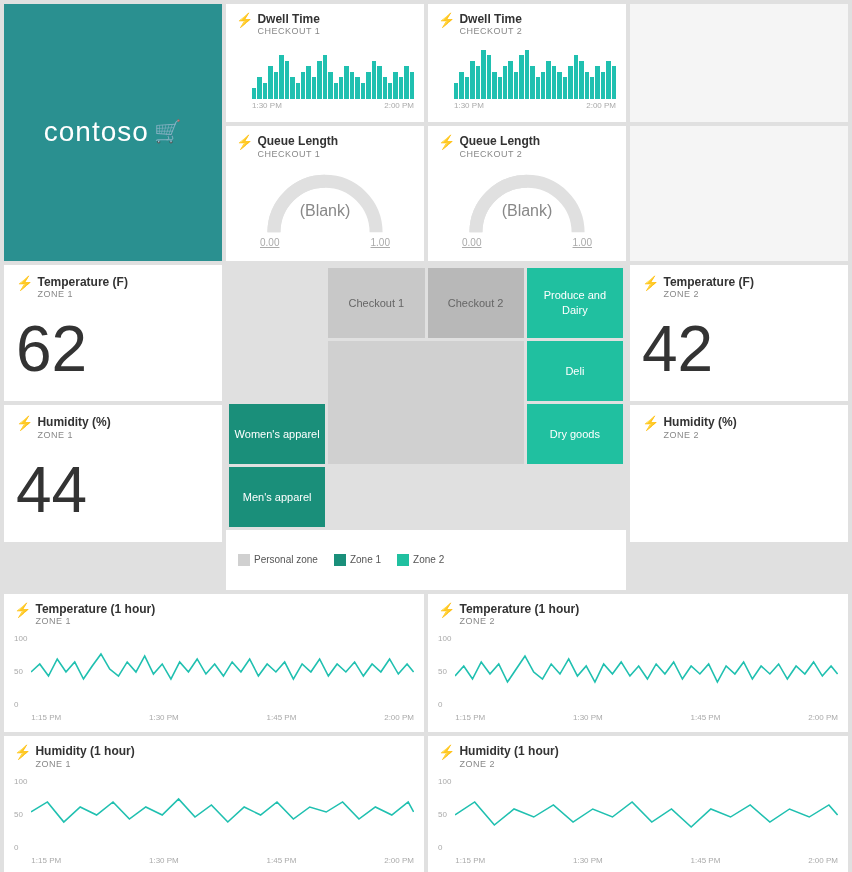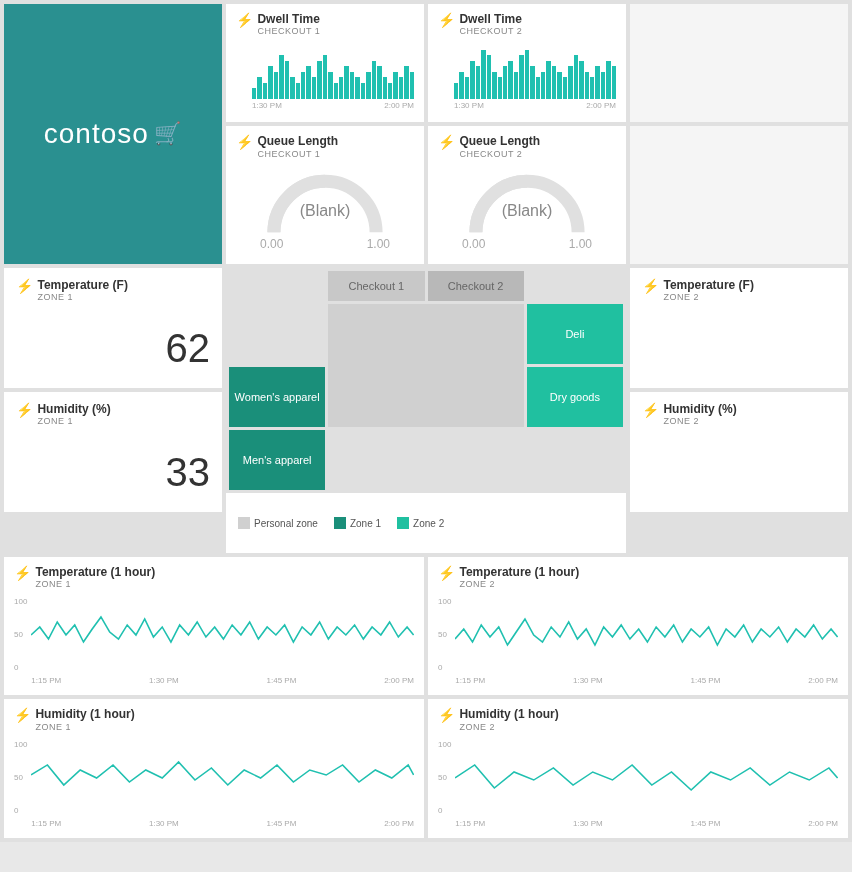--- a/index.html
+++ b/index.html
@@ -95,42 +95,43 @@
     }
     .gauge-svg {
       width: 130px;
       height: 65px;
       overflow: visible;
     }
     .gauge-labels {
       display: flex;
       justify-content: space-between;
       width: 130px;
-      font-size: 12px;
+      font-size: 10px;
       color: #aaa;
       margin-top: -5px;
+      text-decoration: underline;
     }
     .gauge-wrapper {
       position: relative;
       width: 130px;
       height: 70px;
     }
 
     
     .metric-card {
       display: flex;
       flex-direction: column;
       justify-content: space-between;
       min-height: 120px;
     }
     .metric-value {
-      font-size: 40px;
+      font-size: 64px;
       font-weight: 200;
       color: #333;
-      text-align: right;
+      text-align: left;
       padding: 10px 0;
       line-height: 1;
     }
 
     
     .treemap-card {
       grid-column: 2 / 4;
       grid-row: 3 / 5;
       padding: 0;
       overflow: hidden;
@@ -351,20 +352,21 @@
         <div class="card-subtitle">ZONE 1</div>
       </div>
     </div>
     <div class="metric-value">62</div>
   </div>
 
   <div class="card treemap-card" style="grid-column:2/4; grid-row:3/6; padding:0;">
     <div style="display:grid; grid-template-columns:1fr 1fr 1fr 1fr; grid-template-rows:auto auto auto auto; gap:3px; padding:3px; background:#e0e0e0; flex:1; height: calc(100% - 60px);">
       <div class="tm-cell tm-checkout1" style="grid-column:2; grid-row:1; color:#666; background:#c8c8c8;">Checkout 1</div>
       <div class="tm-cell tm-checkout2" style="grid-column:3; grid-row:1; color:#666; background:#b8b8b8;">Checkout 2</div>
+      <div class="tm-cell" style="grid-column:4; grid-row:1; background:#20c0a0; min-height:70px;">Produce and Dairy</div>
       <div class="tm-cell" style="grid-column:2/4; grid-row:2/4; background:#d0d0d0; min-height:100px;"></div>
       <div class="tm-cell" style="grid-column:4; grid-row:2; background:#20c0a0; min-height:60px;">Deli</div>
       <div class="tm-cell" style="grid-column:1; grid-row:3; background:#1a8f7a; min-height:60px;">Women's apparel</div>
       <div class="tm-cell" style="grid-column:4; grid-row:3; background:#20c0a0; min-height:60px;">Dry goods</div>
       <div class="tm-cell" style="grid-column:1; grid-row:4; background:#1a8f7a; min-height:60px;">Men's apparel</div>
     </div>
     <div class="treemap-legend" style="height:60px; background:#fff; padding:8px 12px;">
       <div class="legend-item">
         <div class="legend-swatch" style="background:#d0d0d0;"></div>
         <span>Personal zone</span>
@@ -381,31 +383,32 @@
   </div>
 
   <div class="card metric-card" style="grid-column:4; grid-row:3;">
     <div class="card-header">
       <span class="card-icon">⚡</span>
       <div class="card-header-text">
         <div class="card-title">Temperature (F)</div>
         <div class="card-subtitle">ZONE 2</div>
       </div>
     </div>
+    <div class="metric-value">42</div>
   </div>
 
   <div class="card metric-card" style="grid-column:1; grid-row:4;">
     <div class="card-header">
       <span class="card-icon">⚡</span>
       <div class="card-header-text">
         <div class="card-title">Humidity (%)</div>
         <div class="card-subtitle">ZONE 1</div>
       </div>
     </div>
-    <div class="metric-value">33</div>
+    <div class="metric-value">44</div>
   </div>
 
   <div class="card metric-card" style="grid-column:4; grid-row:4;">
     <div class="card-header">
       <span class="card-icon">⚡</span>
       <div class="card-header-text">
         <div class="card-title">Humidity (%)</div>
         <div class="card-subtitle">ZONE 2</div>
       </div>
     </div>

